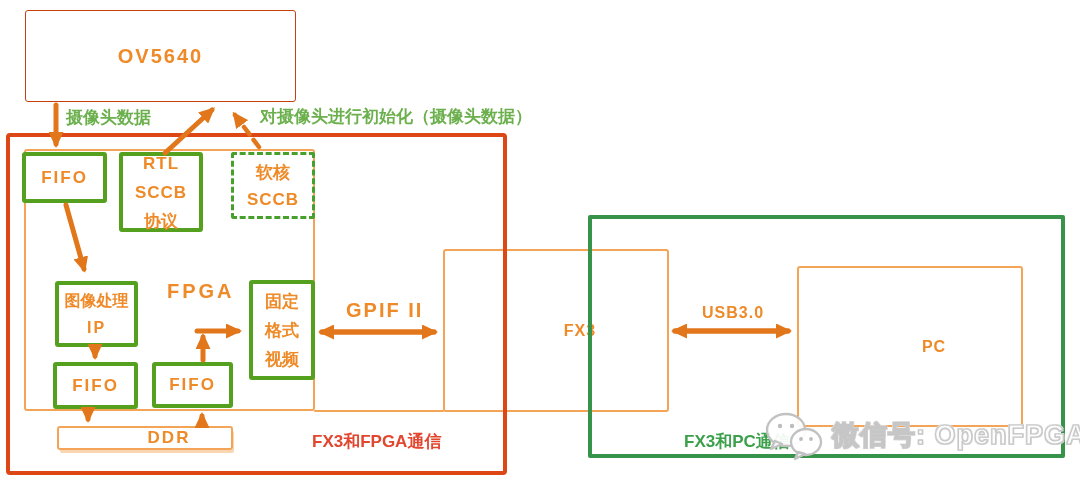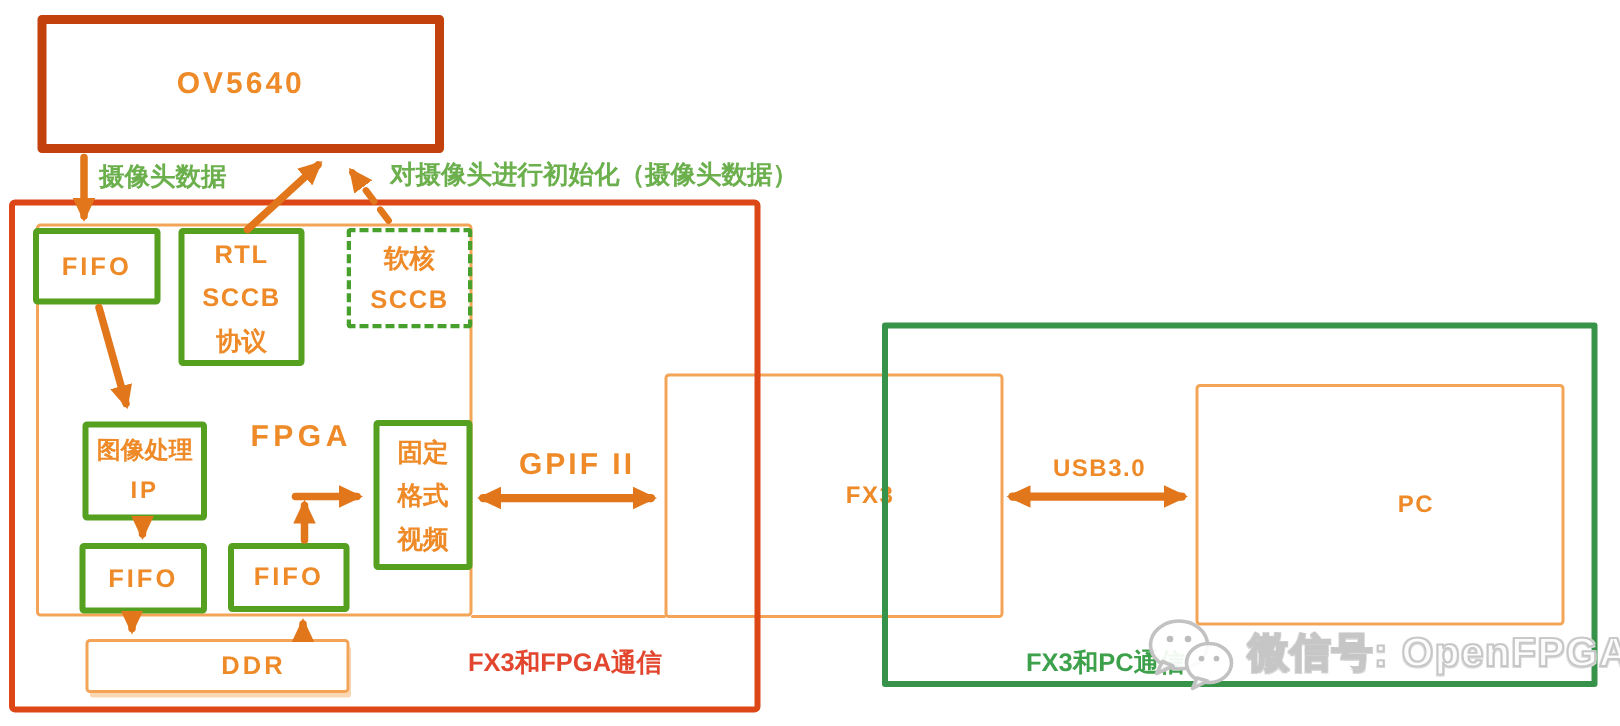--- a/index.html
+++ b/index.html
@@ -29,43 +29,43 @@
     -webkit-text-stroke:1.2px #c6c6c6;
     text-shadow:1px 1px 0 #d8d8d8,-1px -1px 0 #e2e2e2,1px -1px 0 #dddddd,-1px 1px 0 #dddddd;
     white-space:nowrap;
   }
 </style>
 </head>
 <body>
 
 <div id="stage">
 
-  <div class="box" id="ov5640-box" style="left:25px;top:10px;width:271px;height:92px;border:6px solid #c2410c;z-index:3;">
+  <div class="box" id="ov5640-box" style="left:25px;top:10px;width:271px;height:92px;border:1px solid #c2410c;z-index:3;">
     <div class="otext" style="font-size:20px;letter-spacing:2px;">OV5640</div>
   </div>
 
   <div id="red-box" style="left:6px;top:133px;width:501px;height:342px;"></div>
 
   <div id="green-box" style="left:588px;top:215px;width:477px;height:243px;"></div>
 
   <div class="box light-orange" id="inner-fpga-box" style="left:24px;top:149px;width:291px;height:262px;"></div>
 
   <div class="box light-orange" id="fx3-box" style="left:443px;top:249px;width:226px;height:163px;">
     <div class="otext" style="font-size:16px;letter-spacing:1px;">FX3</div>
   </div>
 
-  <div class="box light-orange" id="pc-box" style="left:797px;top:256px;width:246px;height:161px;">
+  <div class="box light-orange" id="pc-box" style="left:797px;top:266px;width:226px;height:161px;">
     <div class="otext" style="font-size:16px;letter-spacing:1px;">PC</div>
   </div>
 
   <div class="box green-solid" style="left:22px;top:152px;width:85px;height:51px;">
     <div class="otext" style="font-size:17px;letter-spacing:2px;">FIFO</div>
   </div>
 
-  <div class="box green-solid" style="left:119px;top:152px;width:84px;height:92px;">
+  <div class="box green-solid" style="left:119px;top:152px;width:84px;height:80px;">
     <div class="otext" style="font-size:17px;line-height:29px;letter-spacing:1px;">RTL</div>
     <div class="otext" style="font-size:17px;line-height:29px;letter-spacing:1px;">SCCB</div>
     <div class="otext" style="font-size:17px;line-height:29px;">协议</div>
   </div>
 
   <div class="box green-dashed" style="left:231px;top:152px;width:84px;height:67px;">
     <div class="otext" style="font-size:17px;line-height:27px;">软核</div>
     <div class="otext" style="font-size:17px;line-height:27px;letter-spacing:1px;">SCCB</div>
   </div>
 
@@ -81,21 +81,21 @@
   </div>
 
   <div class="box green-solid" style="left:53px;top:362px;width:85px;height:47px;">
     <div class="otext" style="font-size:17px;letter-spacing:2px;">FIFO</div>
   </div>
 
   <div class="box green-solid" style="left:152px;top:362px;width:81px;height:46px;">
     <div class="otext" style="font-size:17px;letter-spacing:2px;">FIFO</div>
   </div>
 
-  <div class="box light-orange" style="left:57px;top:426px;width:176px;height:36px;z-index:3;box-shadow:2px 4px 0 -1px rgba(243,164,86,0.45);">
+  <div class="box light-orange" style="left:57px;top:426px;width:176px;height:24px;z-index:3;box-shadow:2px 4px 0 -1px rgba(243,164,86,0.45);">
     <div class="otext" style="font-size:17px;letter-spacing:2px;">DDR</div>
   </div>
 
   <div class="lbl gtext" style="left:66px;top:106px;">摄像头数据</div>
   <div class="lbl gtext" style="left:260px;top:105px;">对摄像头进行初始化（摄像头数据）</div>
   <div class="lbl otext" style="left:167px;top:280px;font-size:20px;letter-spacing:3px;">FPGA</div>
   <div class="lbl otext" style="left:346px;top:299px;font-size:20px;letter-spacing:2px;">GPIF II</div>
   <div class="lbl otext" style="left:702px;top:304px;font-size:16px;letter-spacing:1px;">USB3.0</div>
   <div class="lbl" style="left:312px;top:430px;font-size:17px;font-weight:700;color:var(--red-text,#E2462E);">FX3和FPGA通信</div>
   <div class="lbl" style="left:684px;top:430px;font-size:17px;font-weight:700;color:var(--green-text-dark,#3DA04B);">FX3和PC通信</div>

